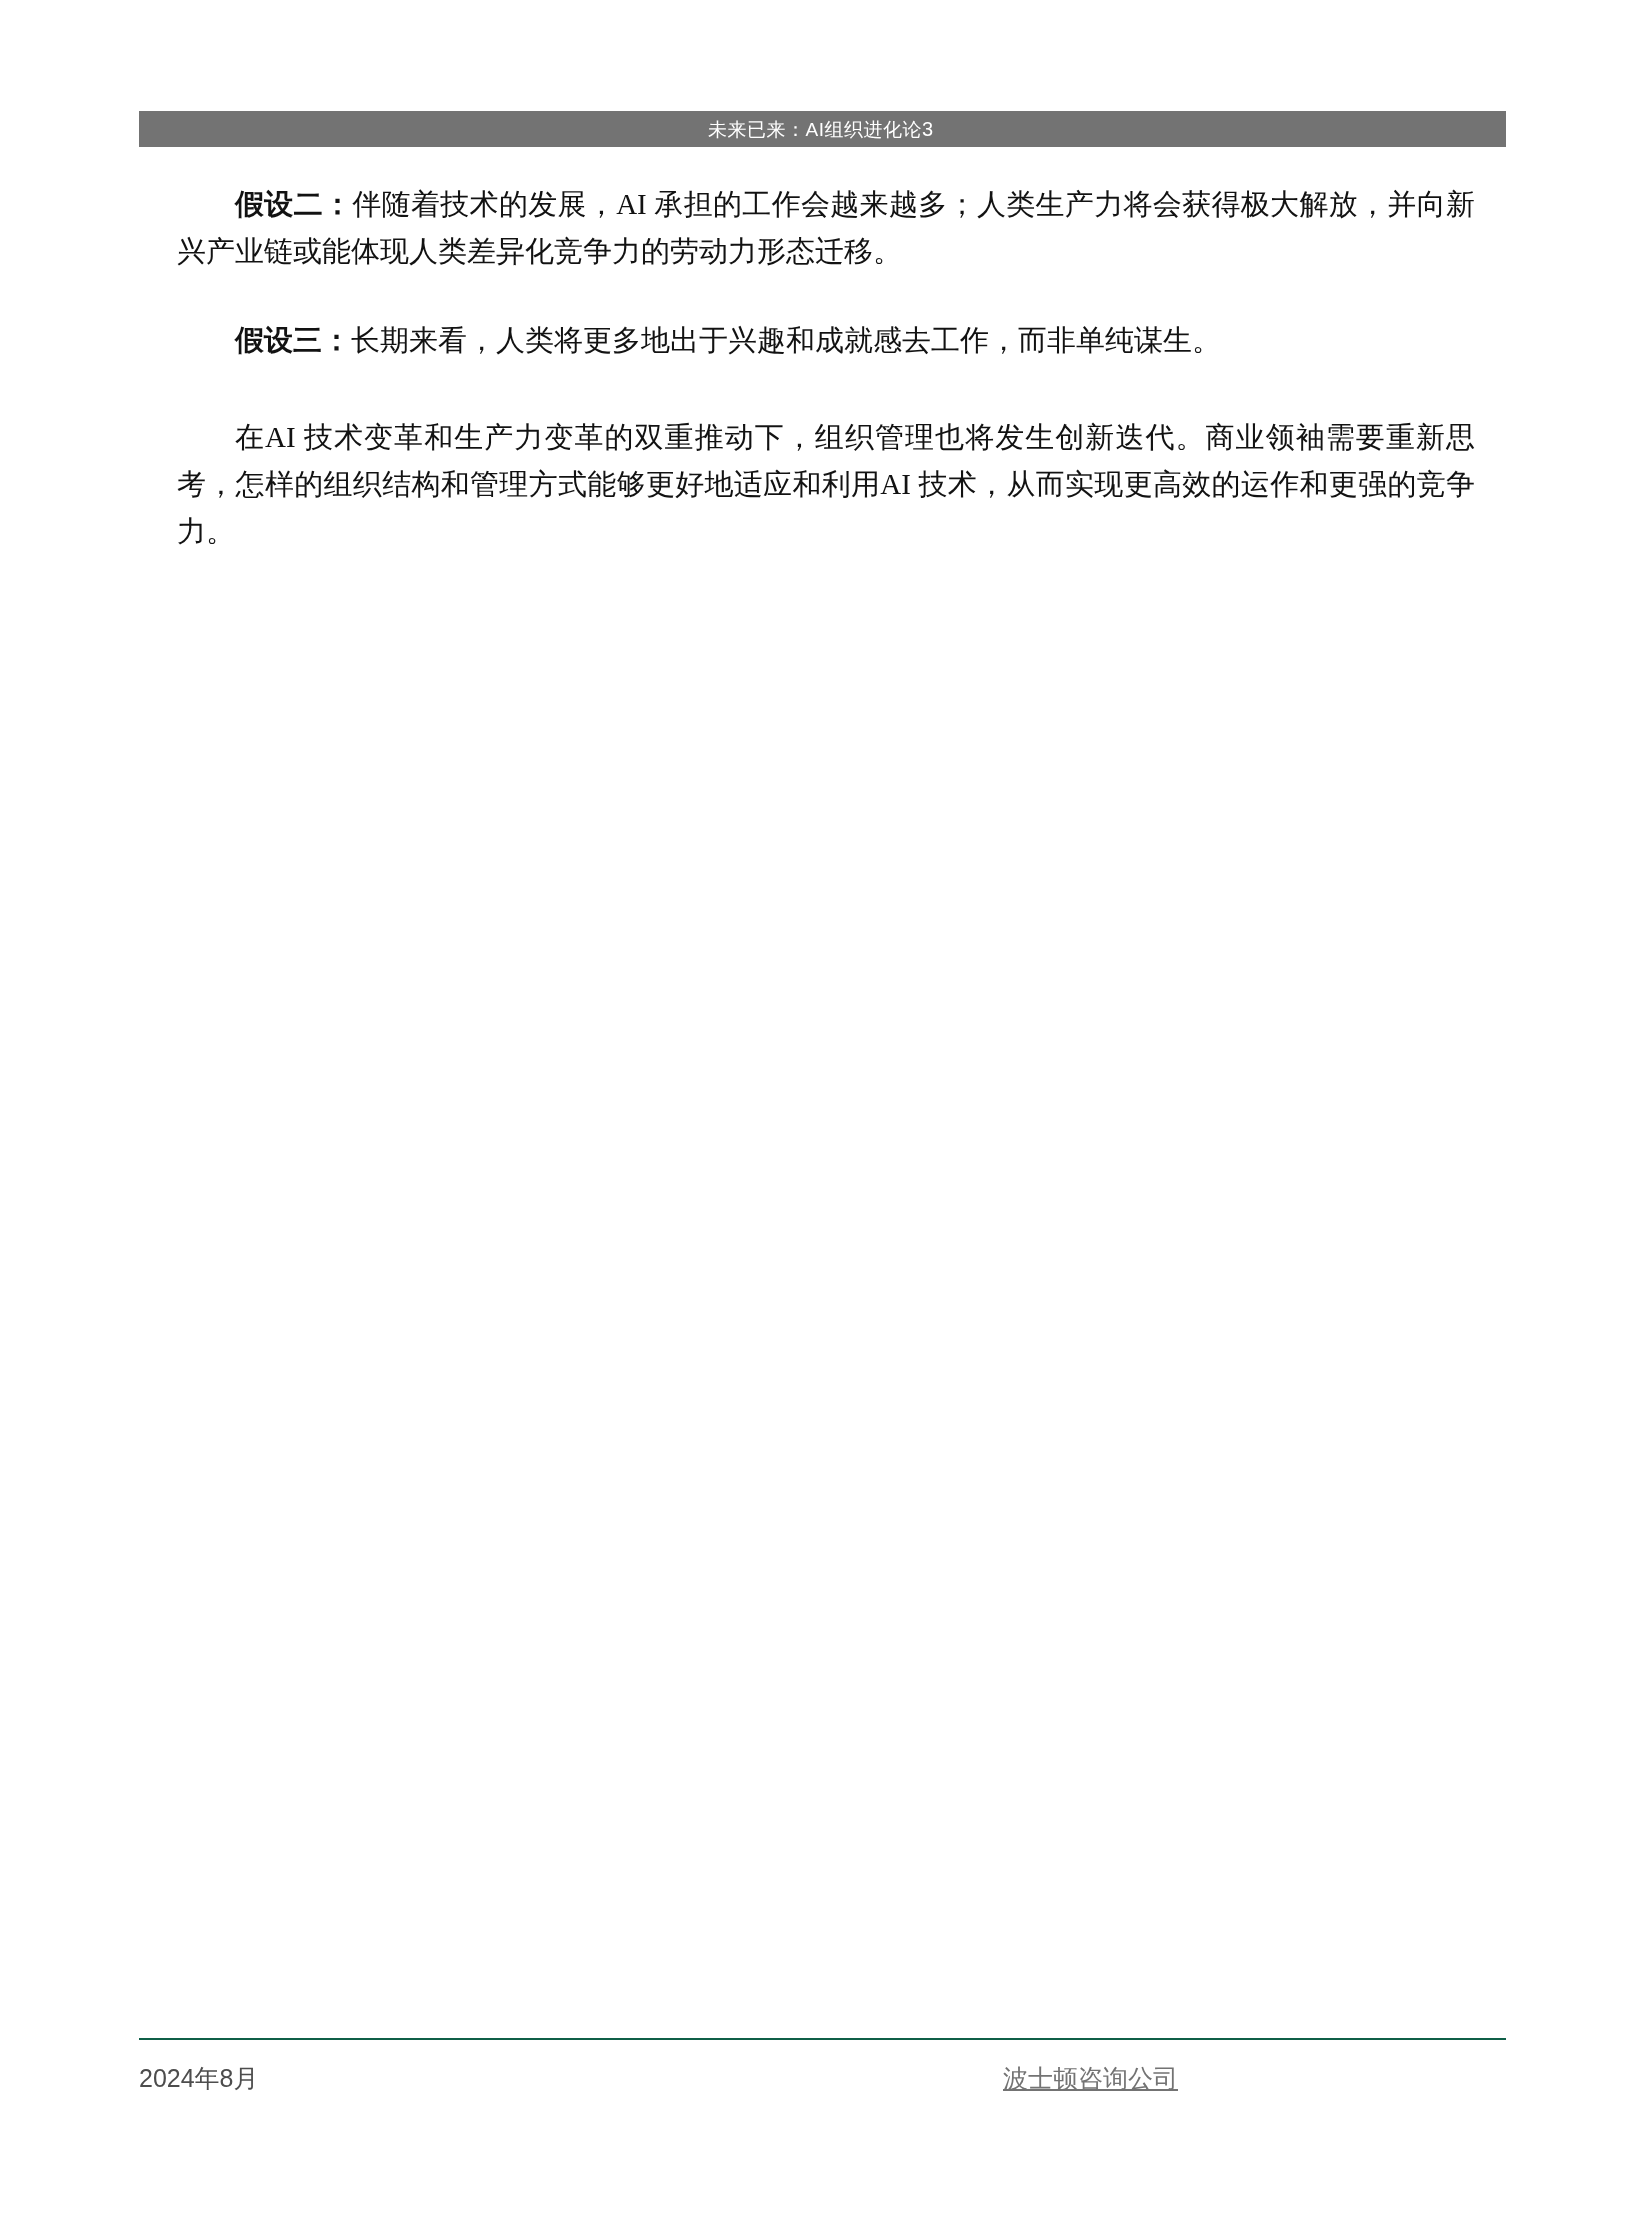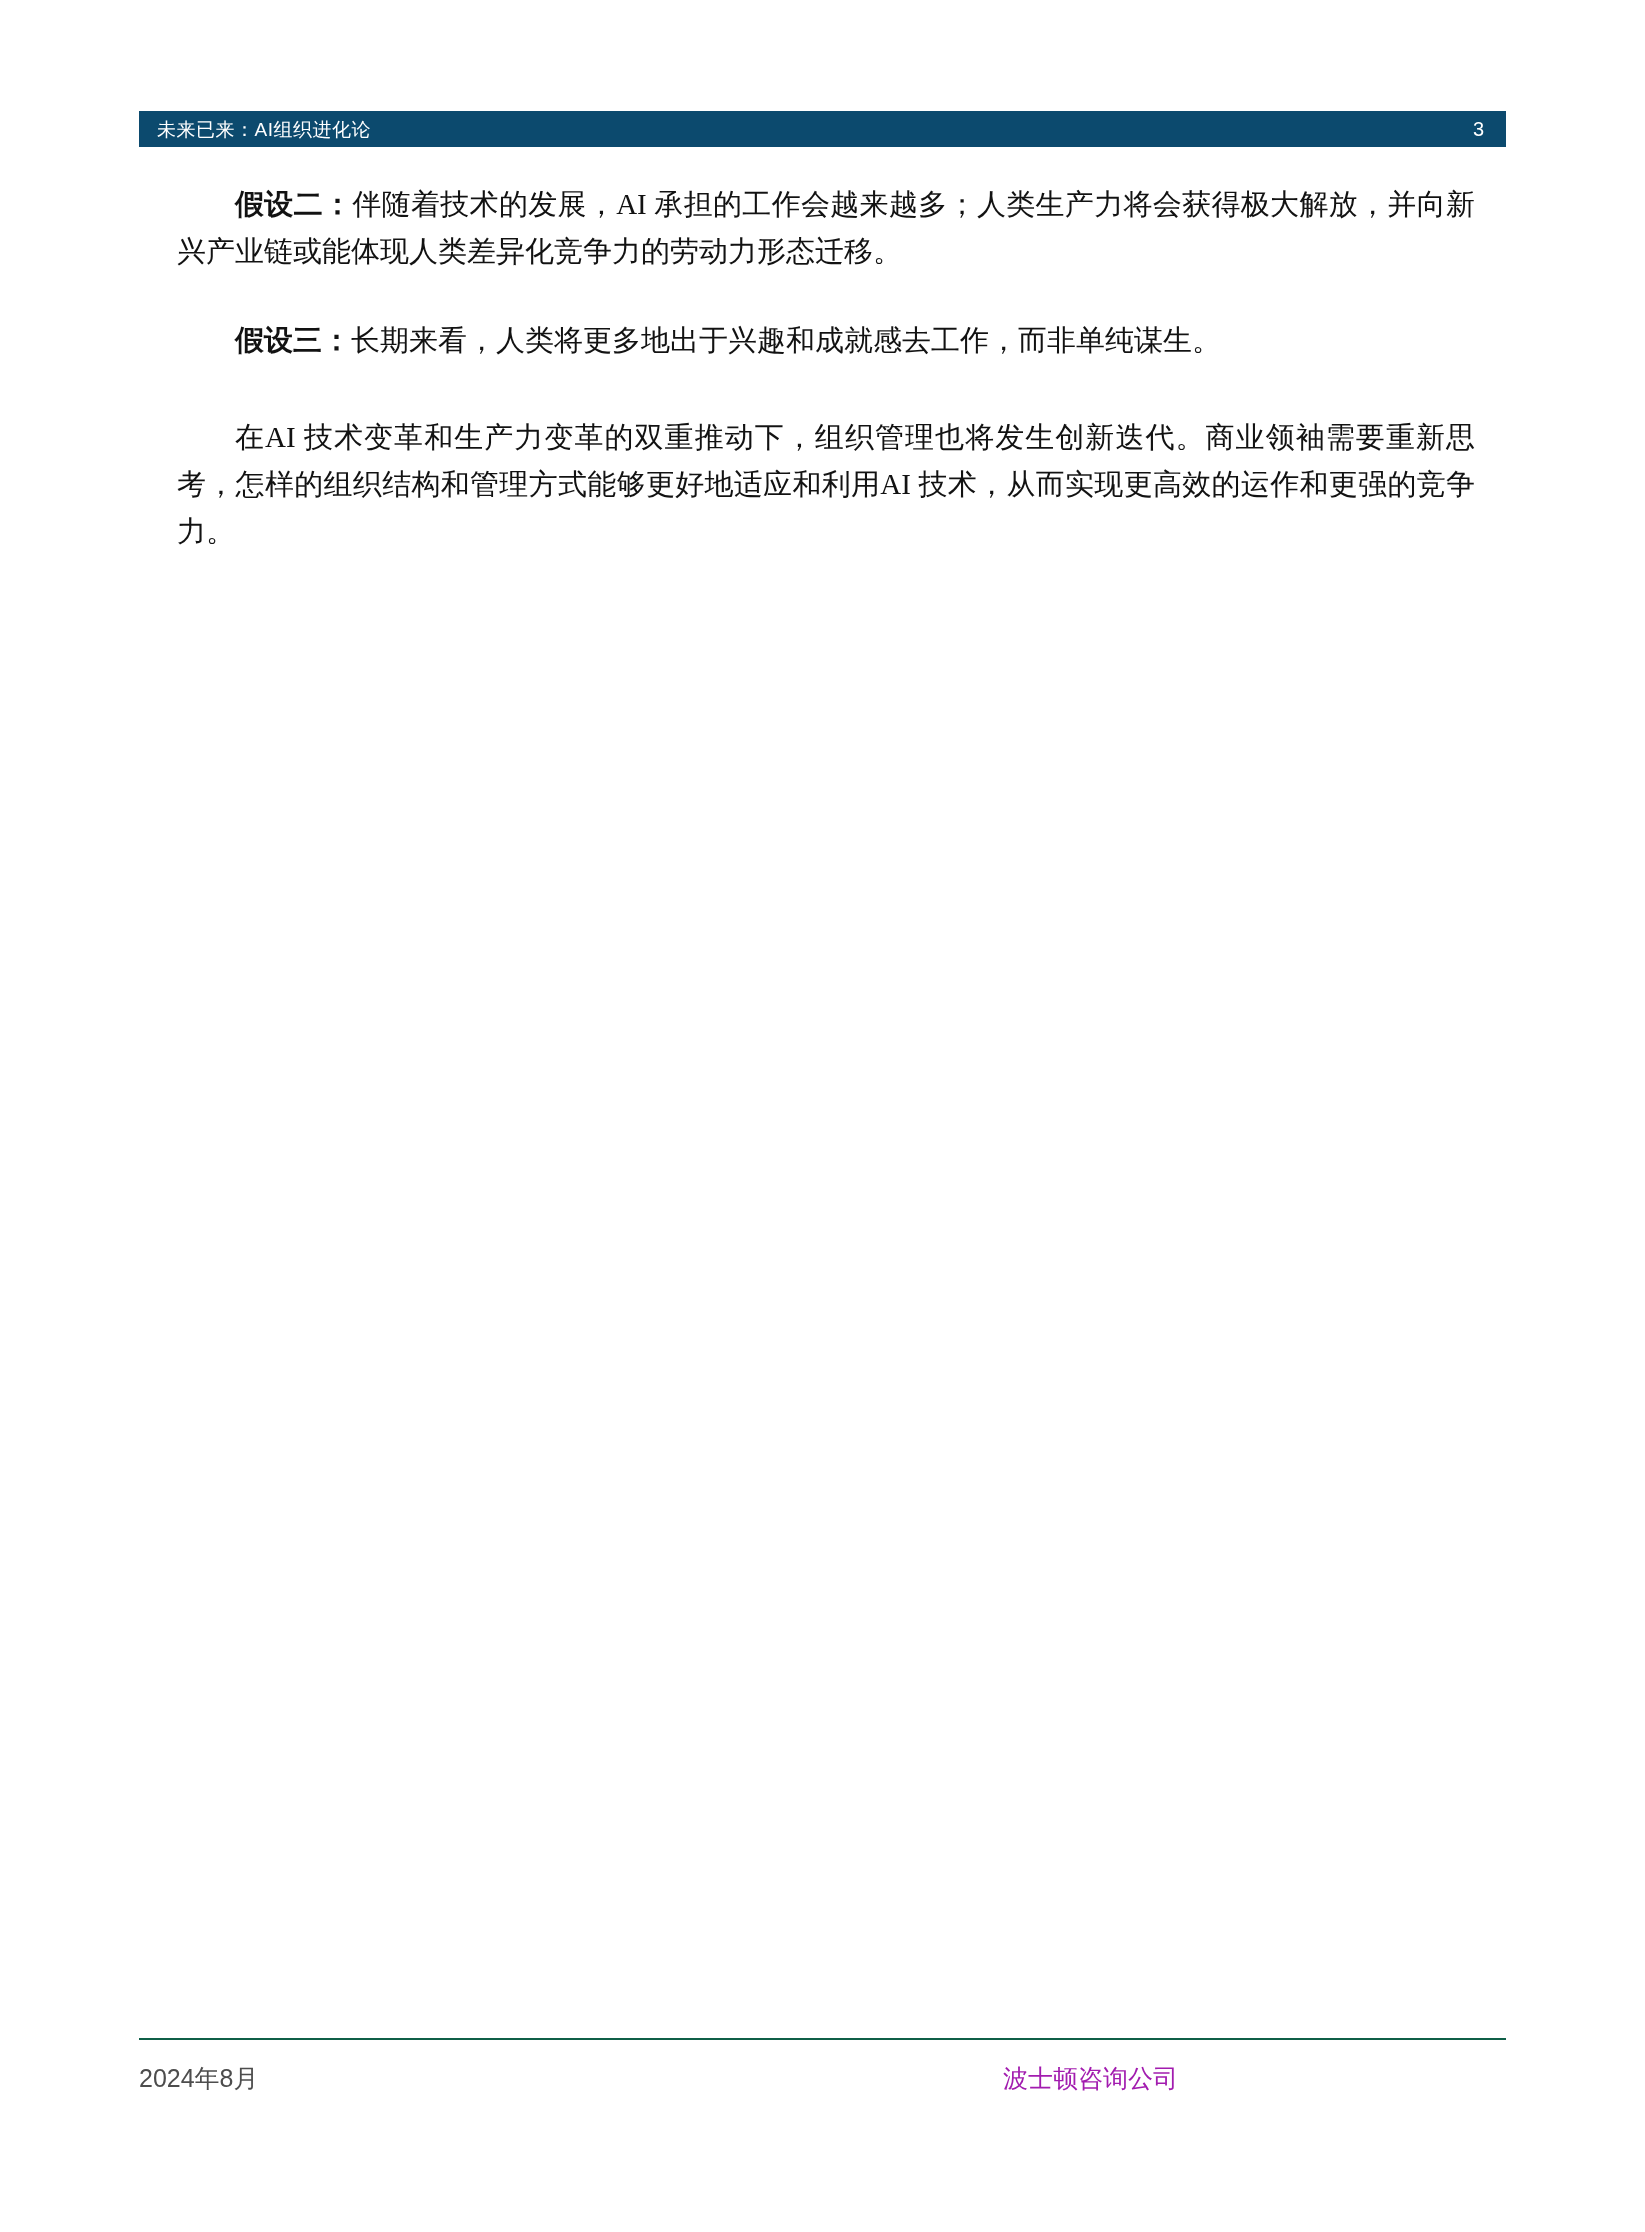--- a/index.html
+++ b/index.html
@@ -25,24 +25,24 @@
     background: #ffffff;
   }
 
   
   .header-bar {
     position: absolute;
     left: 139px;
     top: 111px;
     width: 1367px;
     height: 36px;
-    background: #0c4a6e;
+    background: #737373;
     display: flex;
     align-items: center;
-    justify-content: space-between;
+    justify-content: center;
     box-sizing: border-box;
     padding: 0 18px 0 18px;
   }
   .header-title {
     color: #ffffff;
     font-family: "Liberation Sans", sans-serif;
     font-size: 19px;
     letter-spacing: 0.5px;
     line-height: 1;
   }
@@ -103,22 +103,23 @@
     justify-content: space-between;
     font-family: "Liberation Sans", sans-serif;
     font-size: 25px;
     color: #555555;
     gap: 16px;
   }
   .footer-left {
     color: #4d4d4d;
   }
   .footer-right {
-    color: #a21caf;
+    color: #737373;
     padding-right: 328px;
+    text-decoration: underline;
   }
 </style>
 </head>
 <body>
 
 <div class="page">
 
   <div class="header-bar">
     <span class="header-title">未来已来：AI组织进化论</span>
     <span class="header-page-number">3</span>

